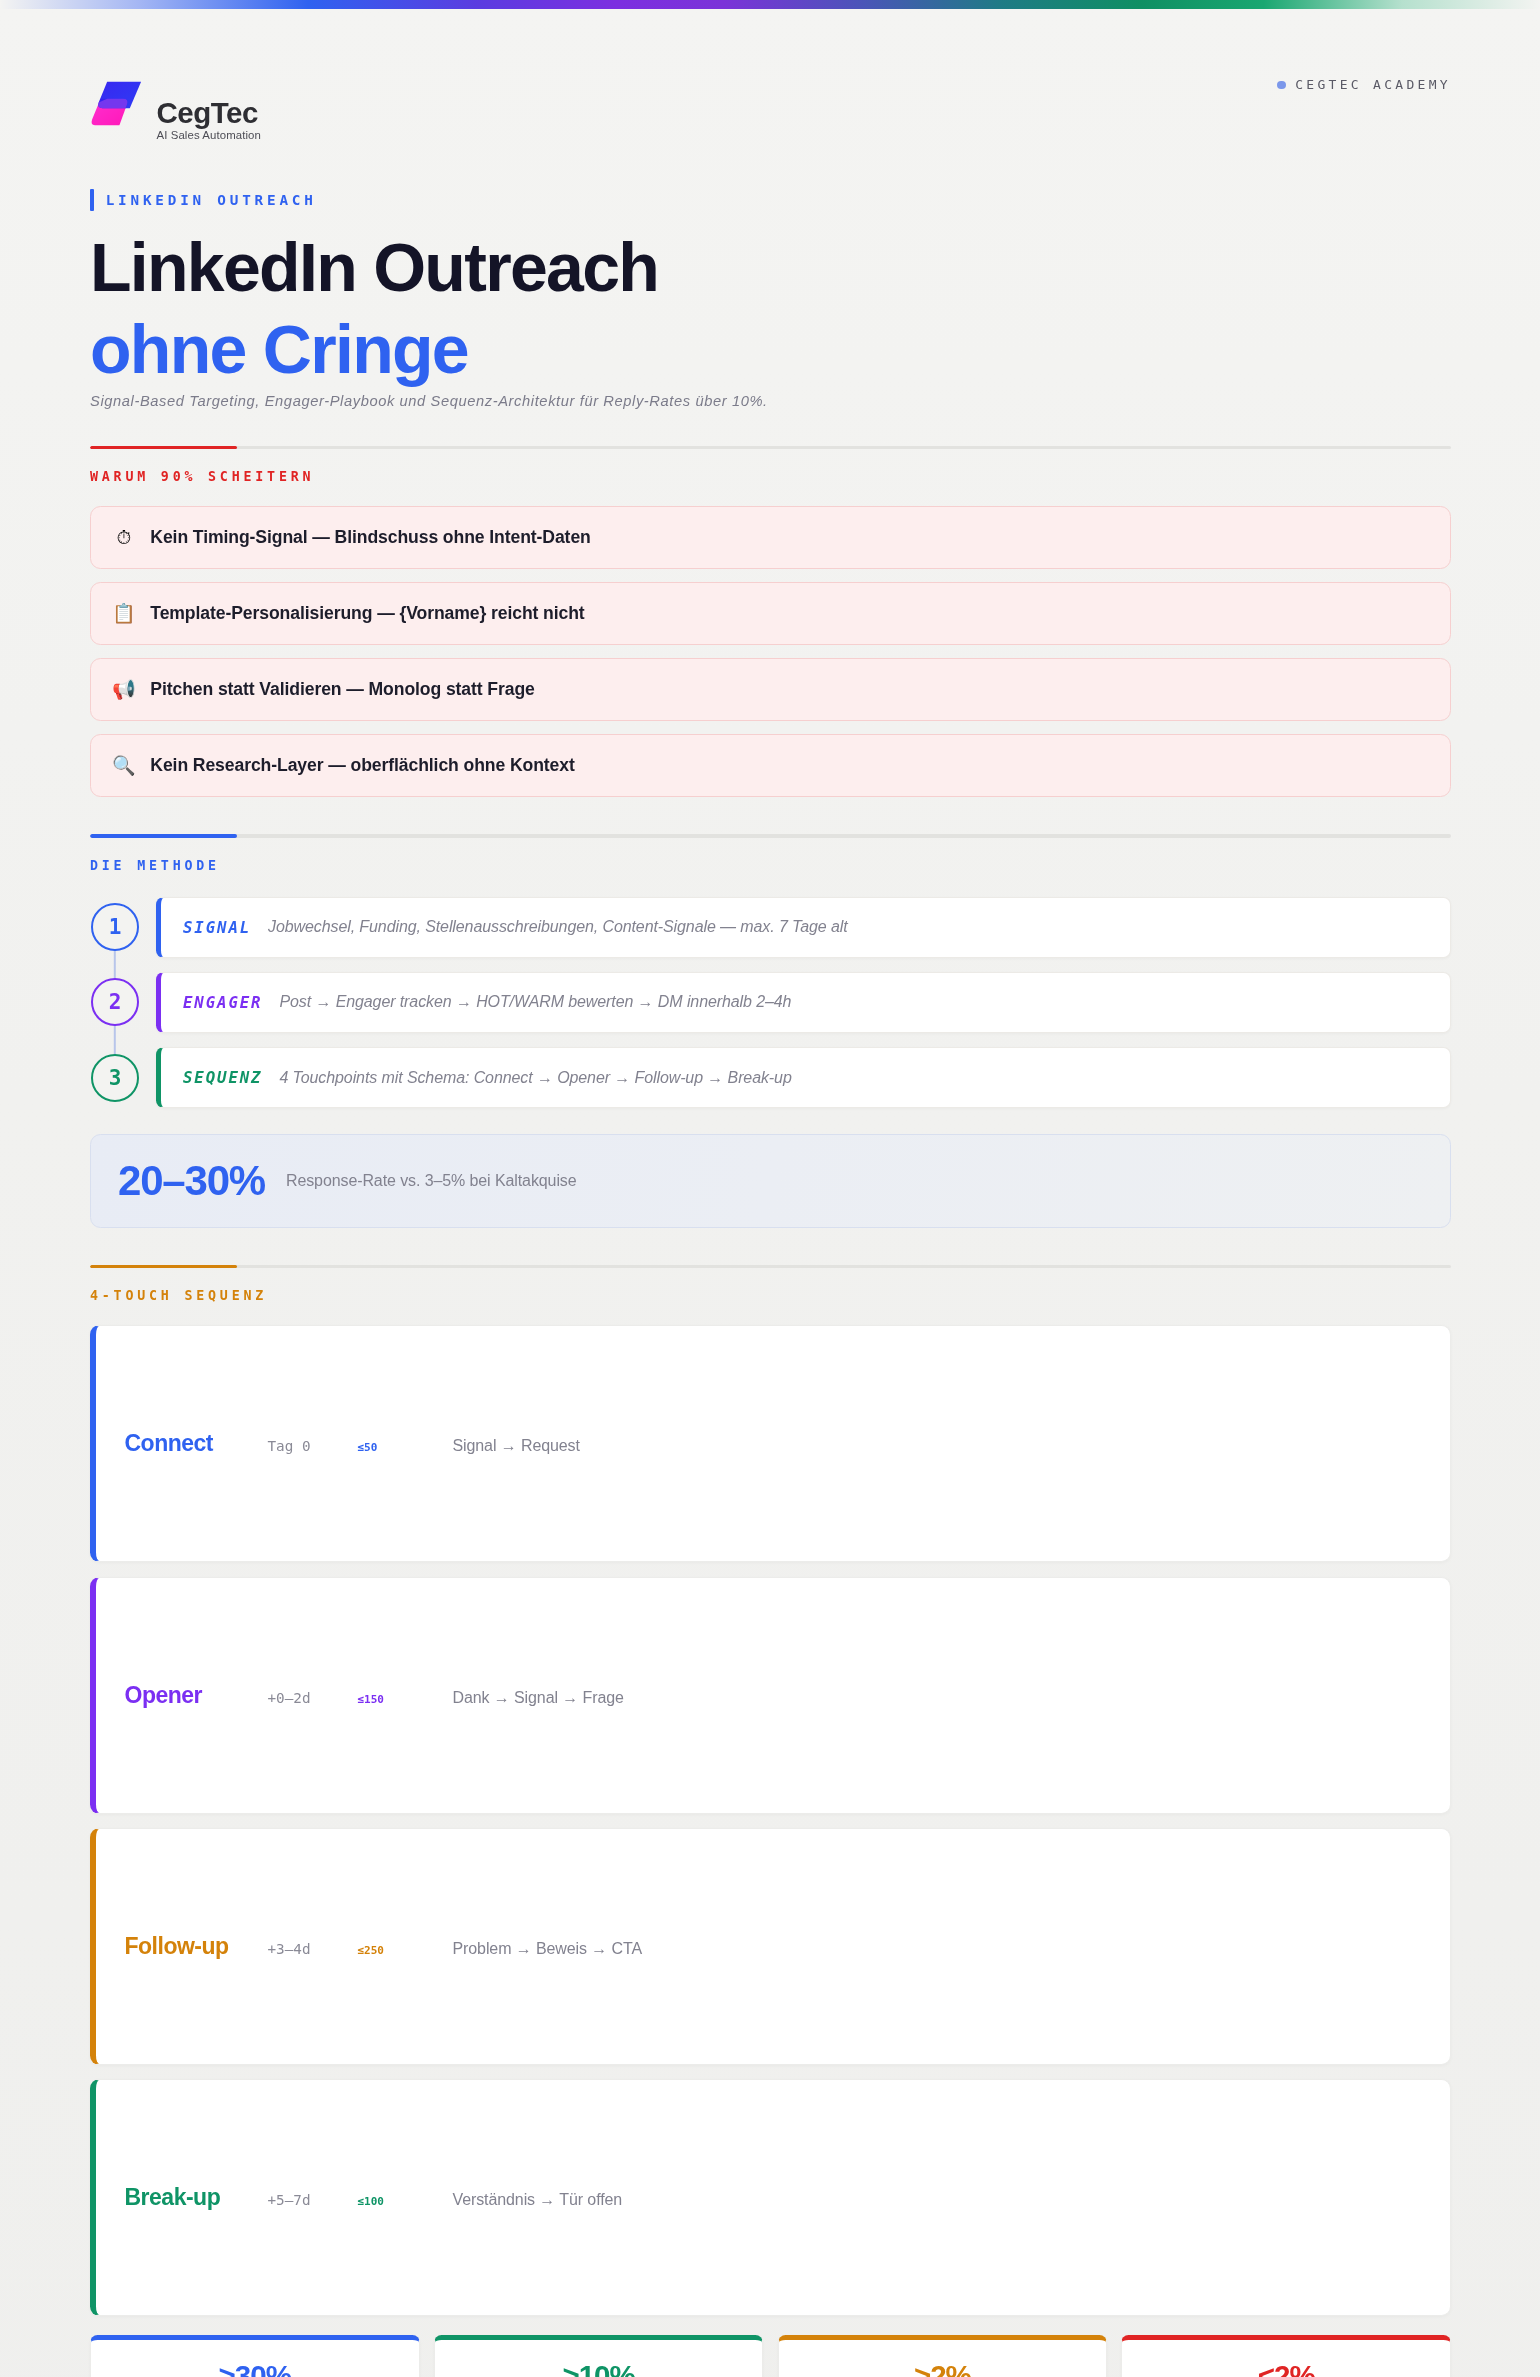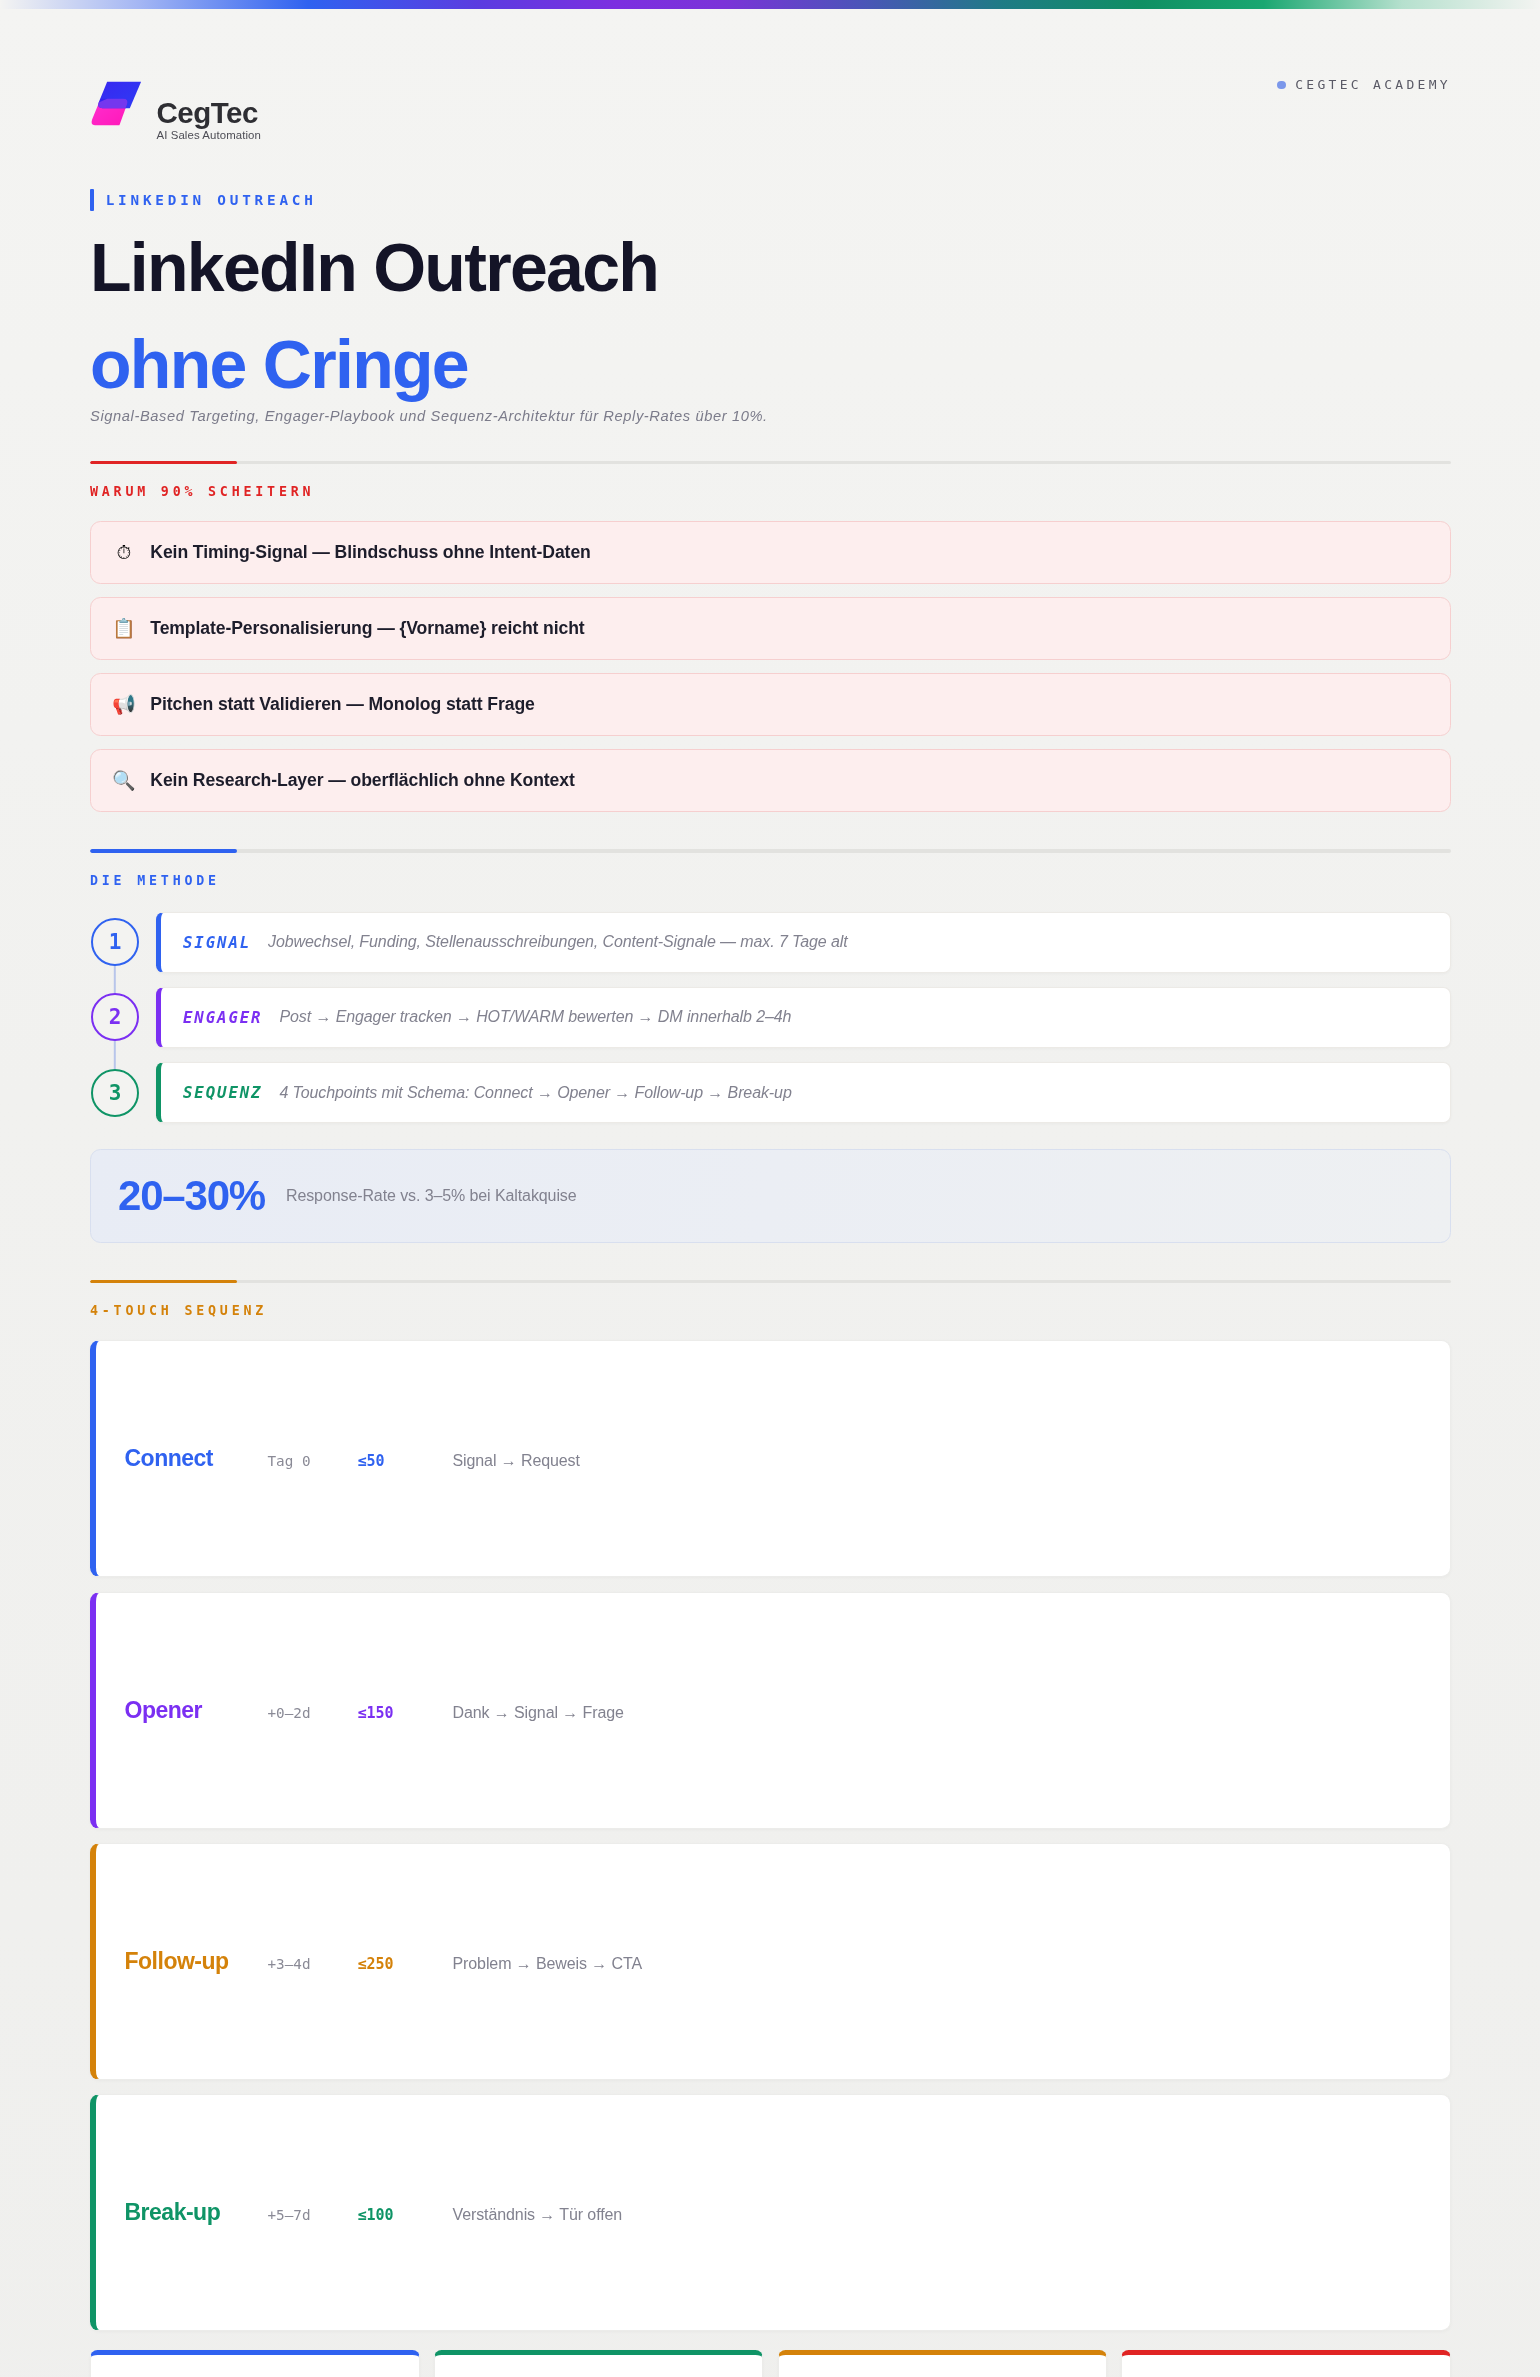--- a/index.html
+++ b/index.html
@@ -93,21 +93,21 @@
     font-size: 14.3px; letter-spacing: 3.8px; color: #2f62f0; font-weight: 700;
   }
 
   
   h1 {
     margin-top: 20px;
     font-size: 68px; line-height: 1.06;
     font-weight: 700; letter-spacing: -1.7px;
     color: #141427;
   }
-  h1 .accent { color: #2f62f0; display: block; margin-top: 25px; }
+  h1 .accent { color: #2f62f0; display: block; margin-top: 10px; }
 
   .subtitle {
     margin-top: 8px;
     font-family: Liberation Sans, sans-serif;
     font-size: 14.7px; letter-spacing: 0.6px;
     color: #7b7b8a; font-style: italic;
   }
 
   
   .sec { margin-top: 37px; }
@@ -226,21 +226,21 @@
   .touch-name {
     font-size: 23px; font-weight: 700; letter-spacing: -0.5px;
     flex: none; min-width: 143px;
   }
   .touch-day {
     font-family: "DejaVu Sans Mono", monospace;
     font-size: 14.3px; color: #8a8a96; flex: none; min-width: 90px;
   }
   .touch-limit {
     font-family: "DejaVu Sans Mono", monospace;
-    font-size: 15px; font-weight: 700; flex: none; min-width: 95px;
+    font-size: 11px; font-weight: 700; flex: none; min-width: 95px;
   }
   .touch-flow { font-size: 16px; color: #82828f; letter-spacing: -0.1px; }
 
   
   .kpi-row {
     margin-top: 19px;
     display: grid; grid-template-columns: repeat(4, 1fr); gap: 14.3px;
   }
   .kpi-card {
     background: #fff;

